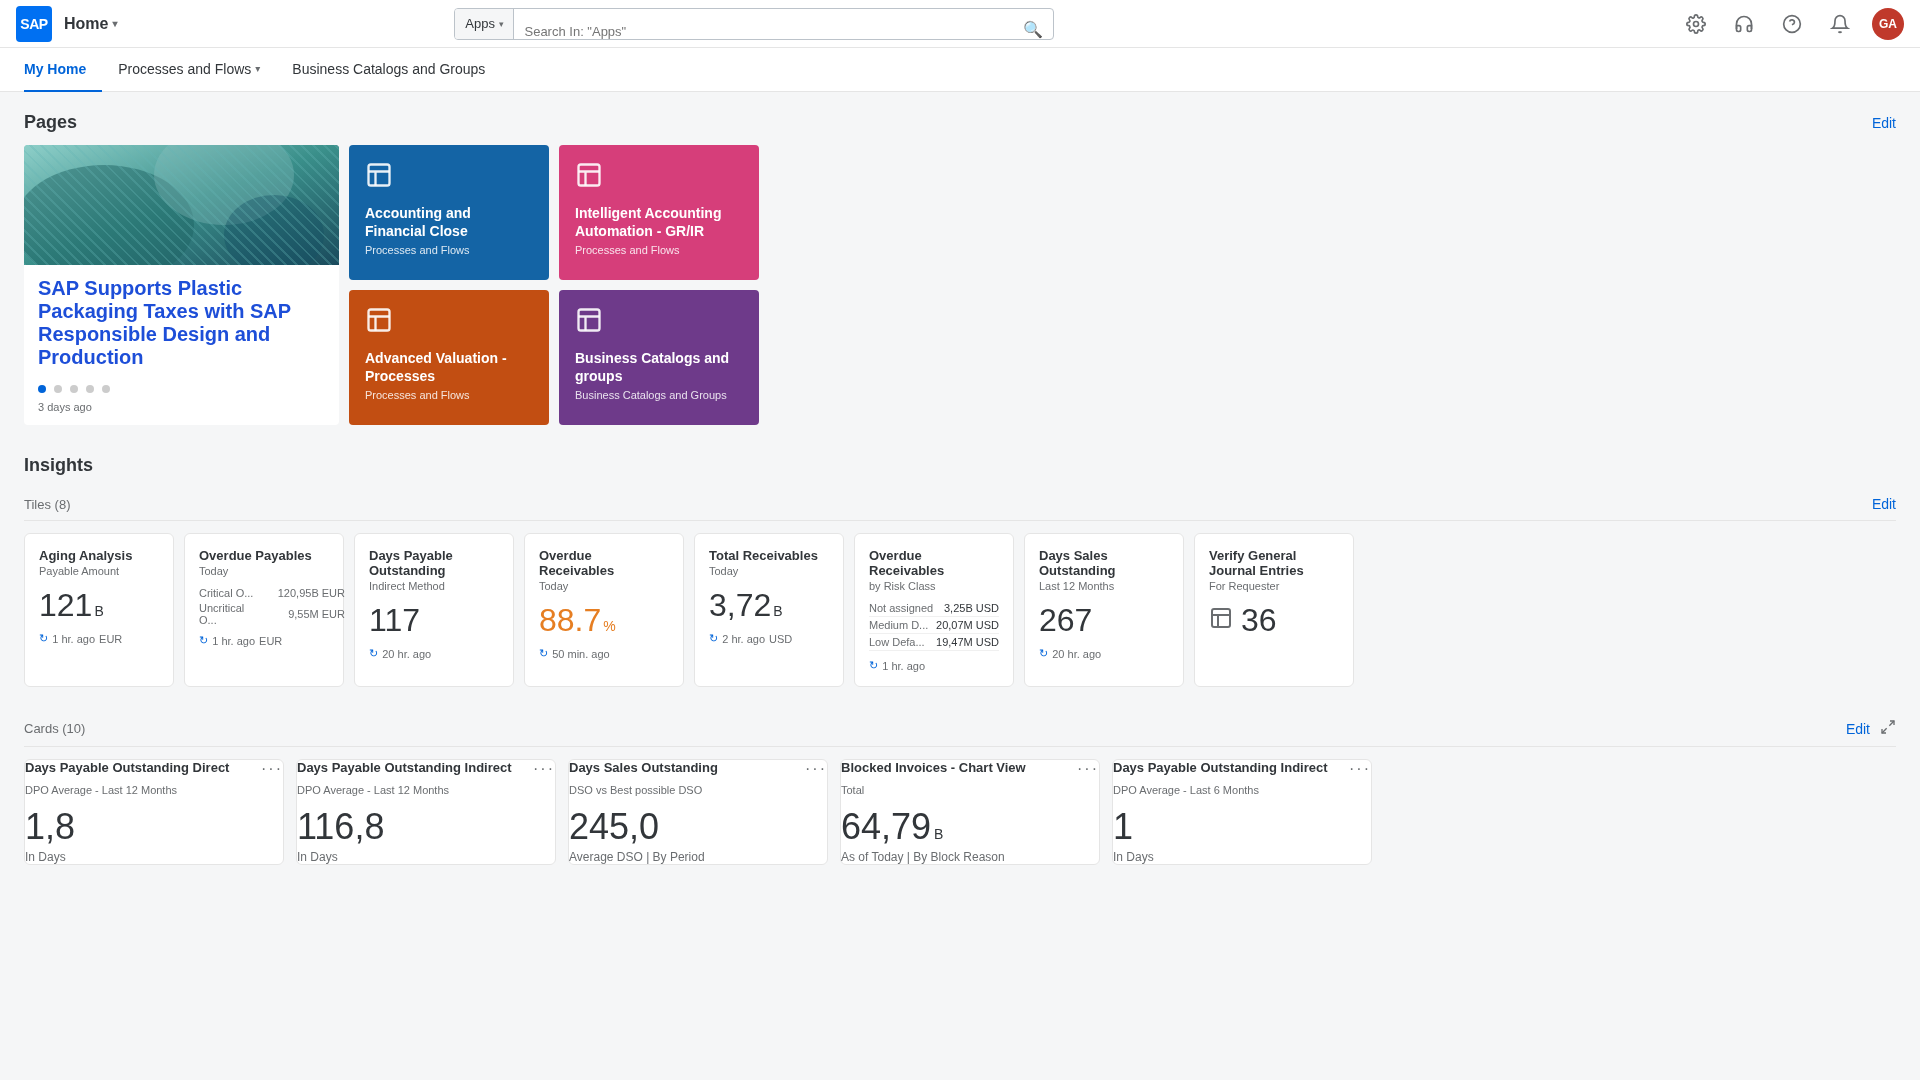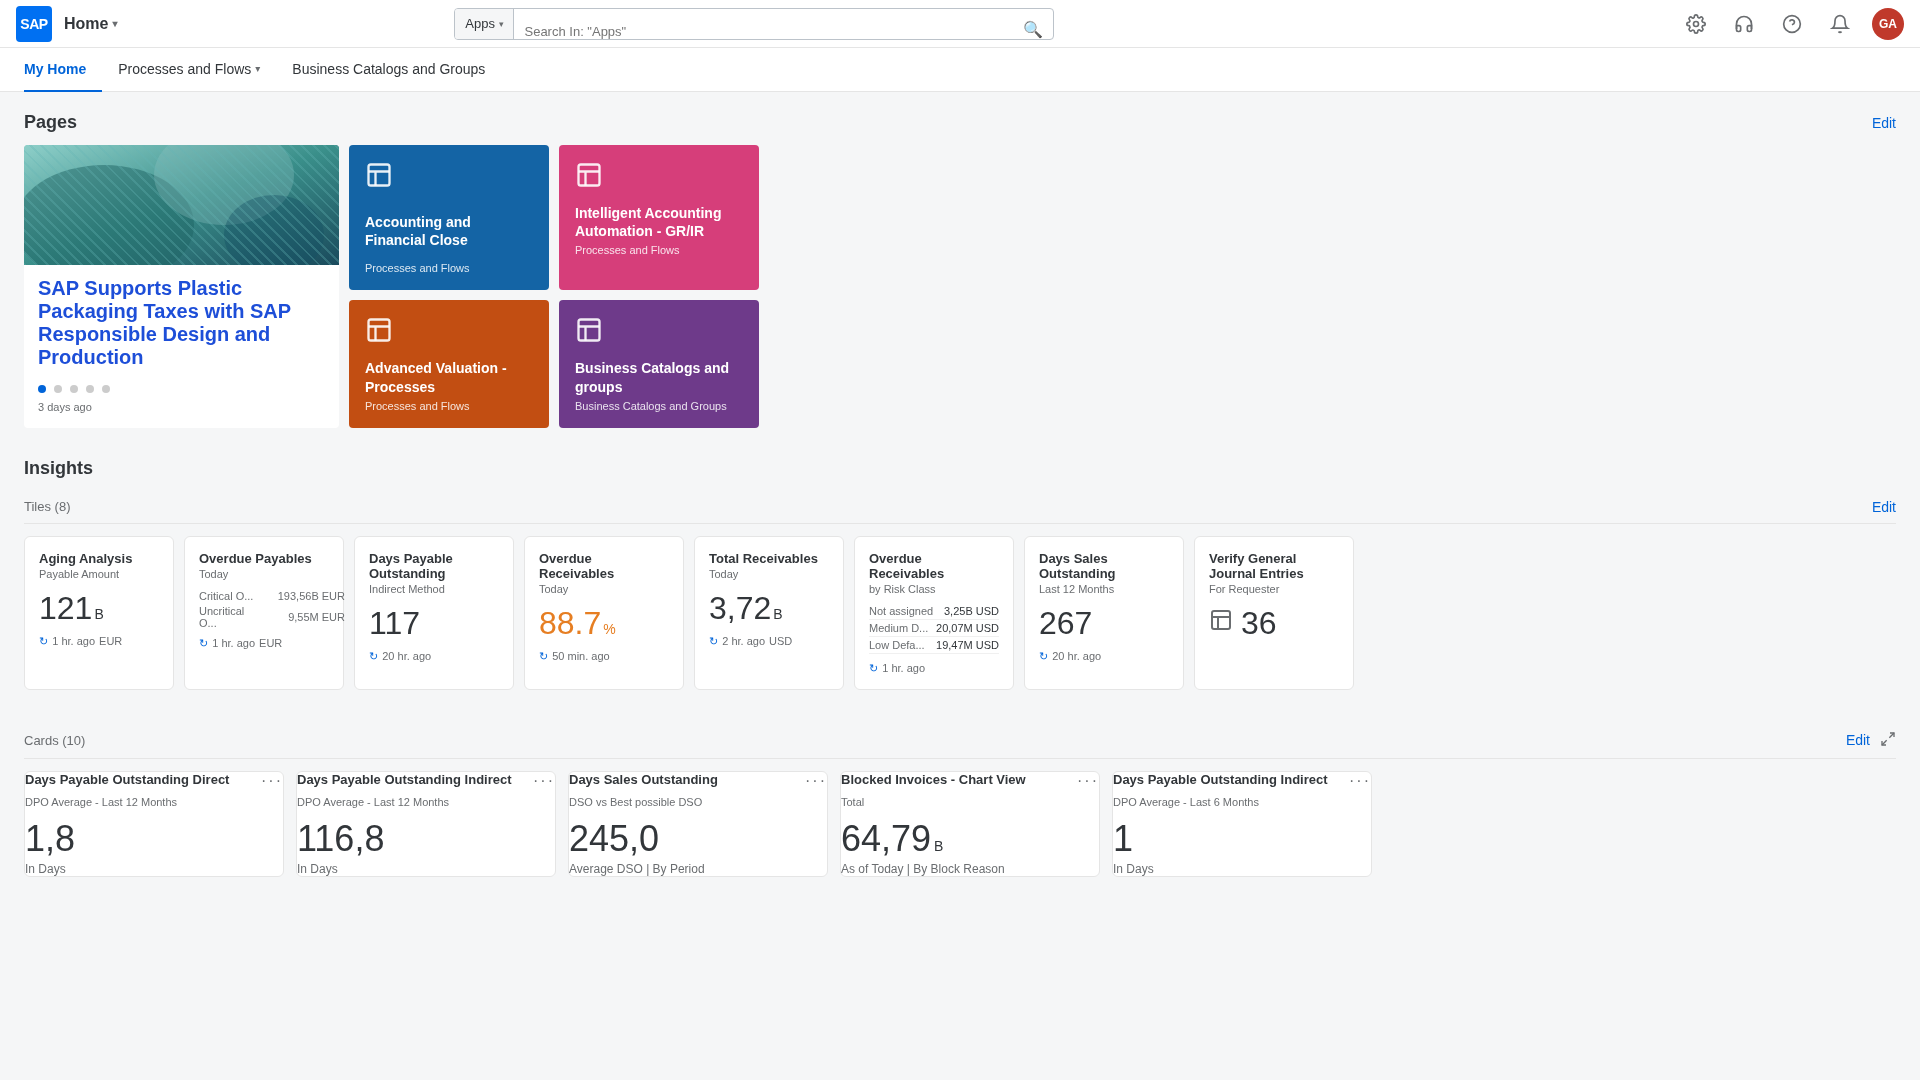--- a/index.html
+++ b/index.html
@@ -241,27 +241,27 @@
       font-size: 14px;
       font-weight: 700;
       color: #fff;
       margin-bottom: 4px;
       line-height: 1.3;
     }
     .page-card-colored .card-subtitle {
       font-size: 11px;
       color: rgba(255,255,255,0.85);
     }
-    .blue-card { background: #1464a5; gap: 9px; }
+    .blue-card { background: #1464a5; }
     .pink-card { background: #d63e7a; }
     .orange-card { background: #c24e12; }
     .purple-card { background: #6e3a8a; }
 
     
-    .insights-section { margin-bottom: 33px; }
+    .insights-section { margin-bottom: 24px; }
     .tiles-header {
       display: flex;
       align-items: center;
       justify-content: space-between;
       padding: 8px 0;
       border-bottom: 1px solid #e5e5e5;
       margin-bottom: 12px;
     }
     .tiles-title { font-size: 13px; color: #6a6d70; font-weight: 400; }
     .tiles-grid {
@@ -518,21 +518,21 @@
 
       <div class="tile-card">
         <div class="tile-title">Overdue Payables</div>
         <div class="tile-subtitle">Today</div>
         <div class="mini-bars">
           <div class="mini-bar-row">
             <span style="min-width:62px">Critical O...</span>
             <div class="mini-bar-track">
               <div class="mini-bar-fill" style="width:65%"></div>
             </div>
-            <span style="min-width:72px; text-align:right">193,56B EUR</span>
+            <span style="min-width:72px; text-align:right">120,95B EUR</span>
           </div>
           <div class="mini-bar-row">
             <span style="min-width:62px">Uncritical O...</span>
             <div class="mini-bar-track">
               <div class="mini-bar-fill" style="width:20%"></div>
             </div>
             <span style="min-width:72px; text-align:right">9,55M EUR</span>
           </div>
         </div>
         <div class="tile-footer">

